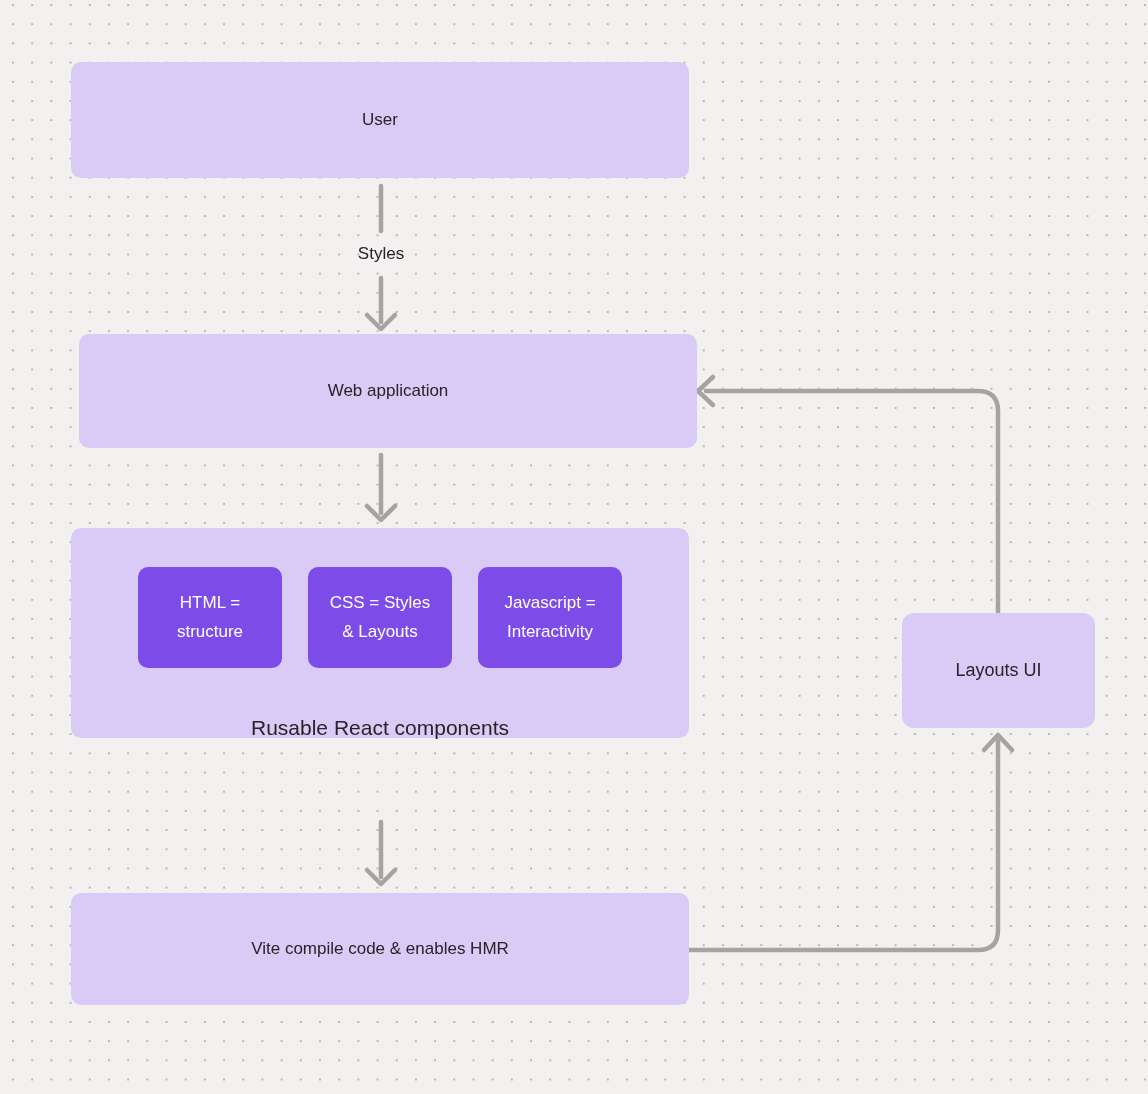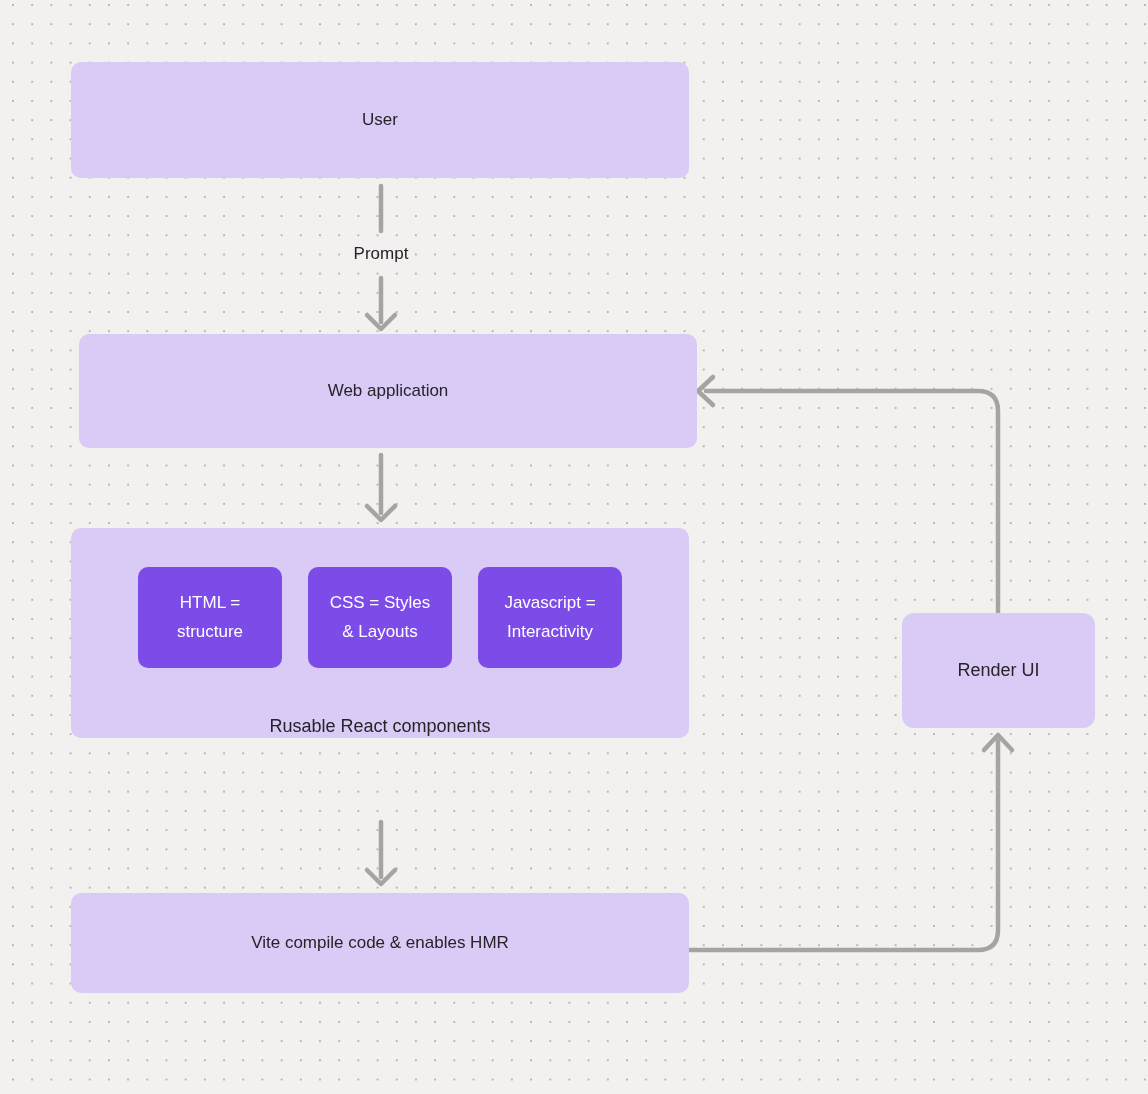--- a/index.html
+++ b/index.html
@@ -37,21 +37,21 @@
     position:absolute;
     background:var(--chip-fill);
     color:var(--text-light);
     border-radius:10px;
     display:flex;flex-direction:column;align-items:center;justify-content:center;
     font-size:17px;line-height:1.65;
     text-align:center;
   }
   .caption{
     position:absolute;left:0;right:0;top:188px;
-    text-align:center;font-size:18px;color:var(--text-dark);
+    text-align:center;font-size:21px;color:var(--text-dark);
   }
   .edge-label{
     position:absolute;left:381px;top:244px;
     transform:translateX(-50%);
     font-size:17px;color:var(--text-dark);
     white-space:nowrap;
   }
   .render{border-radius:12px;font-size:18px;}
 </style>
 </head>
@@ -80,21 +80,21 @@
     <g>
       <path d="M998 613 L998 411 Q998 391 978 391 L706 391"></path>
       <path d="M713 377 L698 391 L713 405"></path>
     </g>
   </svg>
 
   <div class="node" style="left:71px;top:62px;width:618px;height:116px;">
     <span>User</span>
   </div>
 
-  <div class="edge-label">Prompt</div>
+  <div class="edge-label">Styles</div>
 
   <div class="node" style="left:71px;top:334px;width:618px;height:114px;margin-left:8px;">
     <span>Web application</span>
   </div>
 
   <div class="node" style="left:71px;top:528px;width:618px;height:210px;">
     <div class="chip" style="left:67px;top:39px;width:144px;height:101px;">
       <span>HTML =</span>
       <span>structure</span>
     </div>
@@ -102,21 +102,21 @@
       <span>Javascript =</span>
       <span>Interactivity</span>
     </div>
     <div class="chip" style="left:237px;top:39px;width:144px;height:101px;">
       <span>CSS = Styles</span>
       <span>&amp; Layouts</span>
     </div>
     <div class="caption">Rusable React components</div>
   </div>
 
-  <div class="node" style="left:71px;top:893px;width:618px;height:100px;text-align:right;">
+  <div class="node" style="left:71px;top:893px;width:618px;height:112px;text-align:right;">
     <span>Vite compile code &amp; enables HMR</span>
   </div>
 
   <div class="node render" style="left:902px;top:613px;width:193px;height:115px;">
-    <span>Render UI</span>
+    <span>Layouts UI</span>
   </div>
 
 </div>
 
 </body></html>

